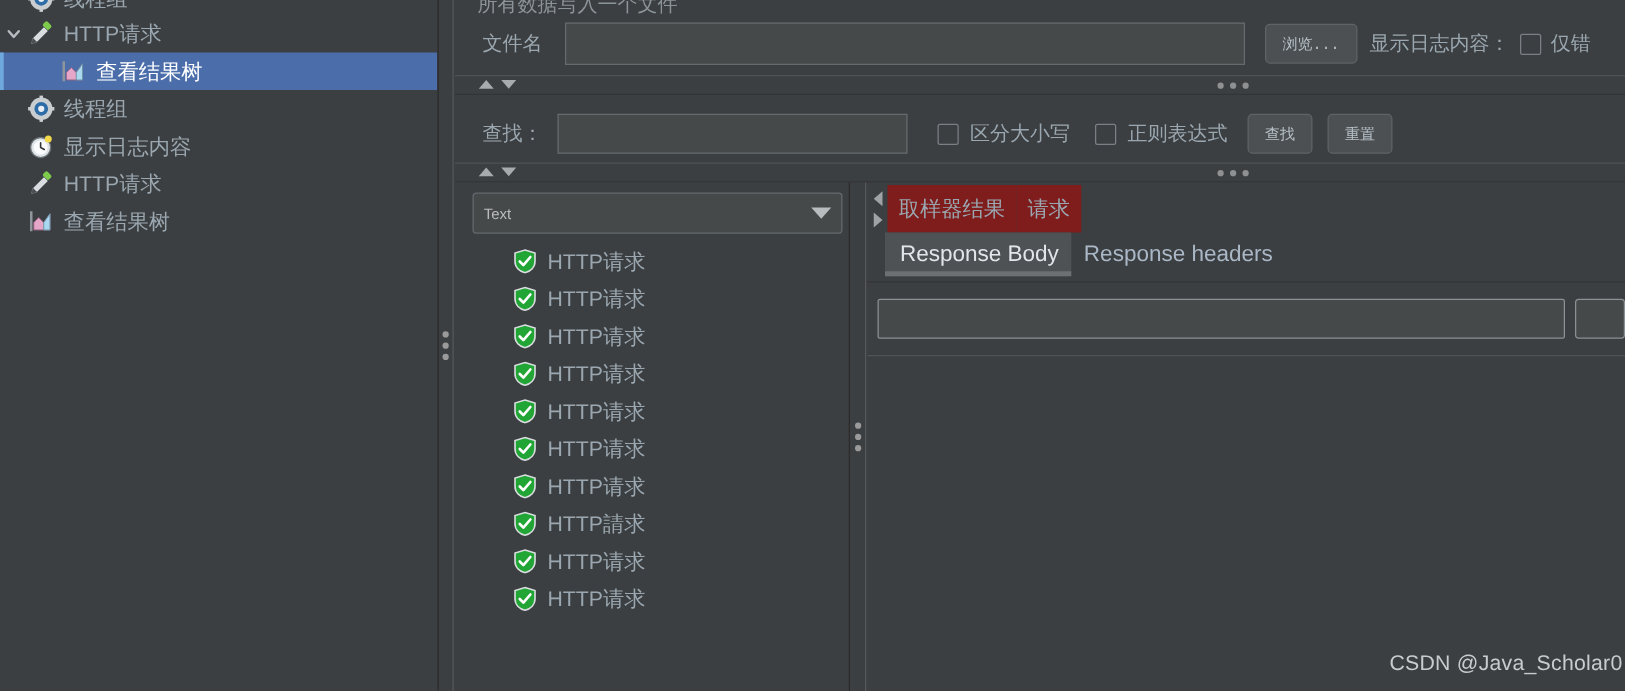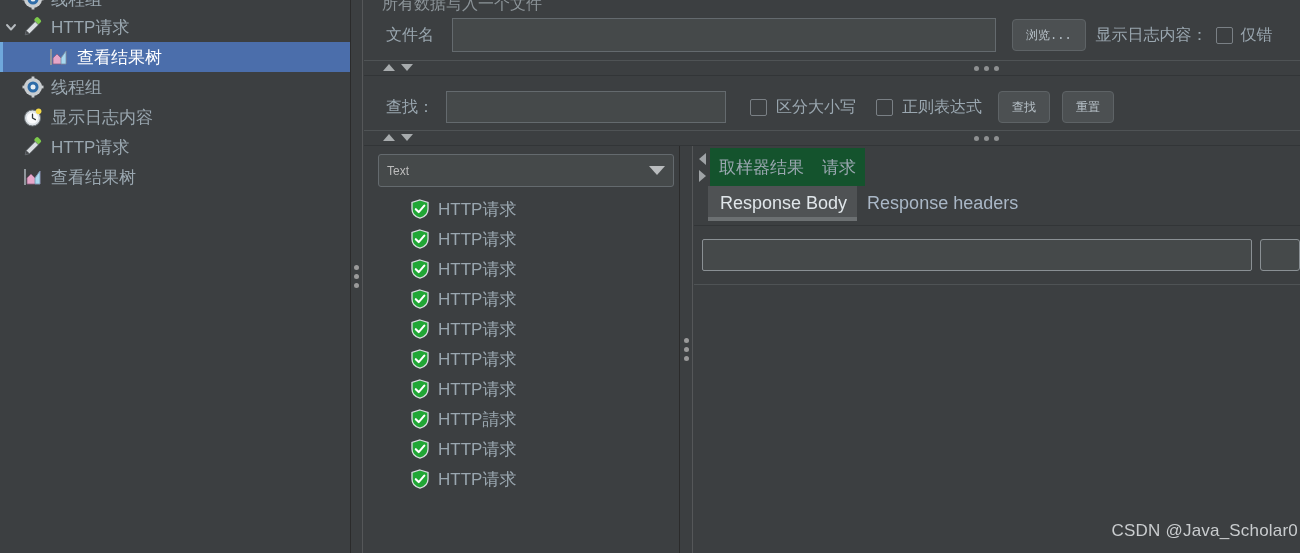--- a/index.html
+++ b/index.html
@@ -282,21 +282,21 @@
     width: 0; height: 0;
     border-left: 7px solid transparent;
     border-right: 7px solid transparent;
     border-top: 8px solid #a7abad;
   }
   .tab-l1 {
     display: flex; align-items: center;
     padding: 0 9px;
     font-size: 17px;
     color: #9aa7b0;
-    background: #14532d;
+    background: #7f1d1d;
     cursor: pointer;
     white-space: nowrap;
   }
   .tab-l1.active {
     background: #5b5e60;
     color: #c8d2d9;
     position: relative;
   }
   .tab-l1.active::after {
     content: "";

